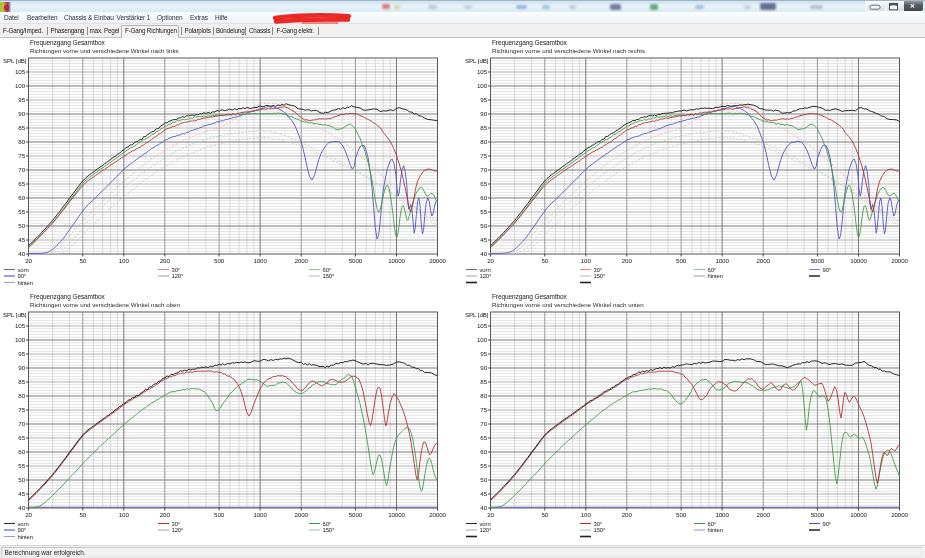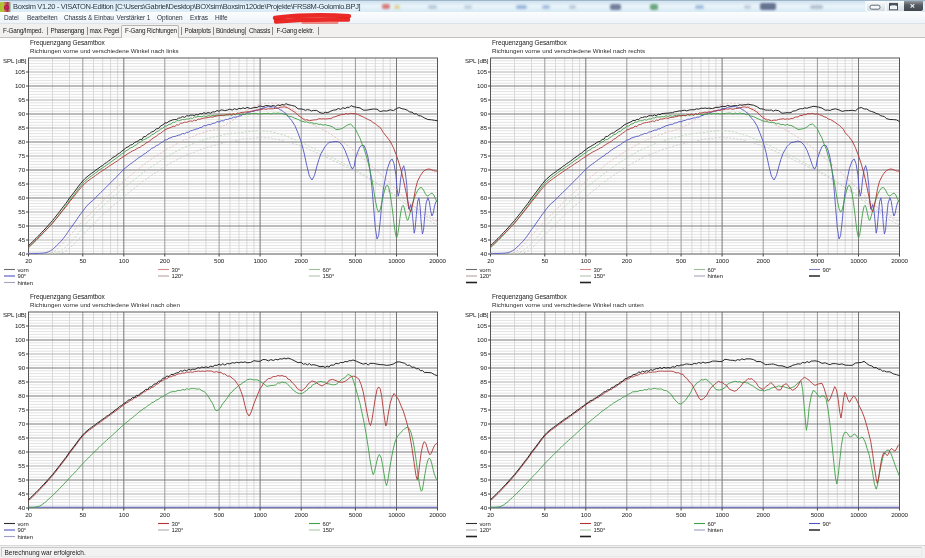--- a/index.html
+++ b/index.html
@@ -285,21 +285,20 @@
   <div class="smud" style="left:516px;top:3.5px;width:11px;height:4.5px;background:rgba(105,145,200,0.6);"></div>
   <div class="smud" style="left:542px;top:3.5px;width:8px;height:4.5px;background:rgba(115,150,200,0.55);"></div>
   <div class="smud" style="left:569px;top:4px;width:7px;height:4px;background:rgba(150,165,185,0.5);"></div>
   <div class="smud" style="left:610px;top:2.5px;width:11px;height:6px;background:rgba(55,65,105,0.65);"></div>
   <div class="smud" style="left:650px;top:2.5px;width:8px;height:6px;background:rgba(40,125,60,0.65);"></div>
   <div class="smud" style="left:695px;top:3.5px;width:9px;height:4.5px;background:rgba(110,150,200,0.55);"></div>
   <div class="smud" style="left:744px;top:4px;width:7px;height:4px;background:rgba(150,165,190,0.45);"></div>
   <div class="smud" style="left:760px;top:2px;width:16px;height:6.5px;background:rgba(45,60,100,0.7);"></div>
   <div class="smud" style="left:810px;top:3.5px;width:13px;height:4.5px;background:rgba(140,155,175,0.55);"></div>
   <div id="appico"></div>
-  <div class="tt">Boxsim V1.20 - VISATON-Edition [C:\Users\Gabriel\Desktop\BOXsim\Boxsim120de\Projekte\FRS8M-Golomio.BPJ]</div>
   <div id="winbtns">
     <div class="wb" id="wb-min"></div>
     <div class="wb" id="wb-max"></div>
     <div class="wb" id="wb-close"></div>
     <svg width="58" height="11" style="position:absolute;left:0;top:0">
       <rect x="4" y="4.2" width="10" height="4" rx="1.8" fill="#f6fafc" stroke="#5f6a72" stroke-width="1"></rect>
       <rect x="23.5" y="2.4" width="8" height="6.4" fill="#fbfdfe" stroke="#474f58" stroke-width="1"></rect>
       <rect x="23.5" y="2.4" width="8" height="2.4" fill="#474f58"></rect>
       <rect x="25.3" y="4.4" width="4.4" height="3.4" fill="#eef3f6"></rect>
       <path d="M44.6 3.2 L48.2 6.6 M48.2 3.2 L44.6 6.6" stroke="#e3e7ea" stroke-width="1.2" fill="none"></path>

